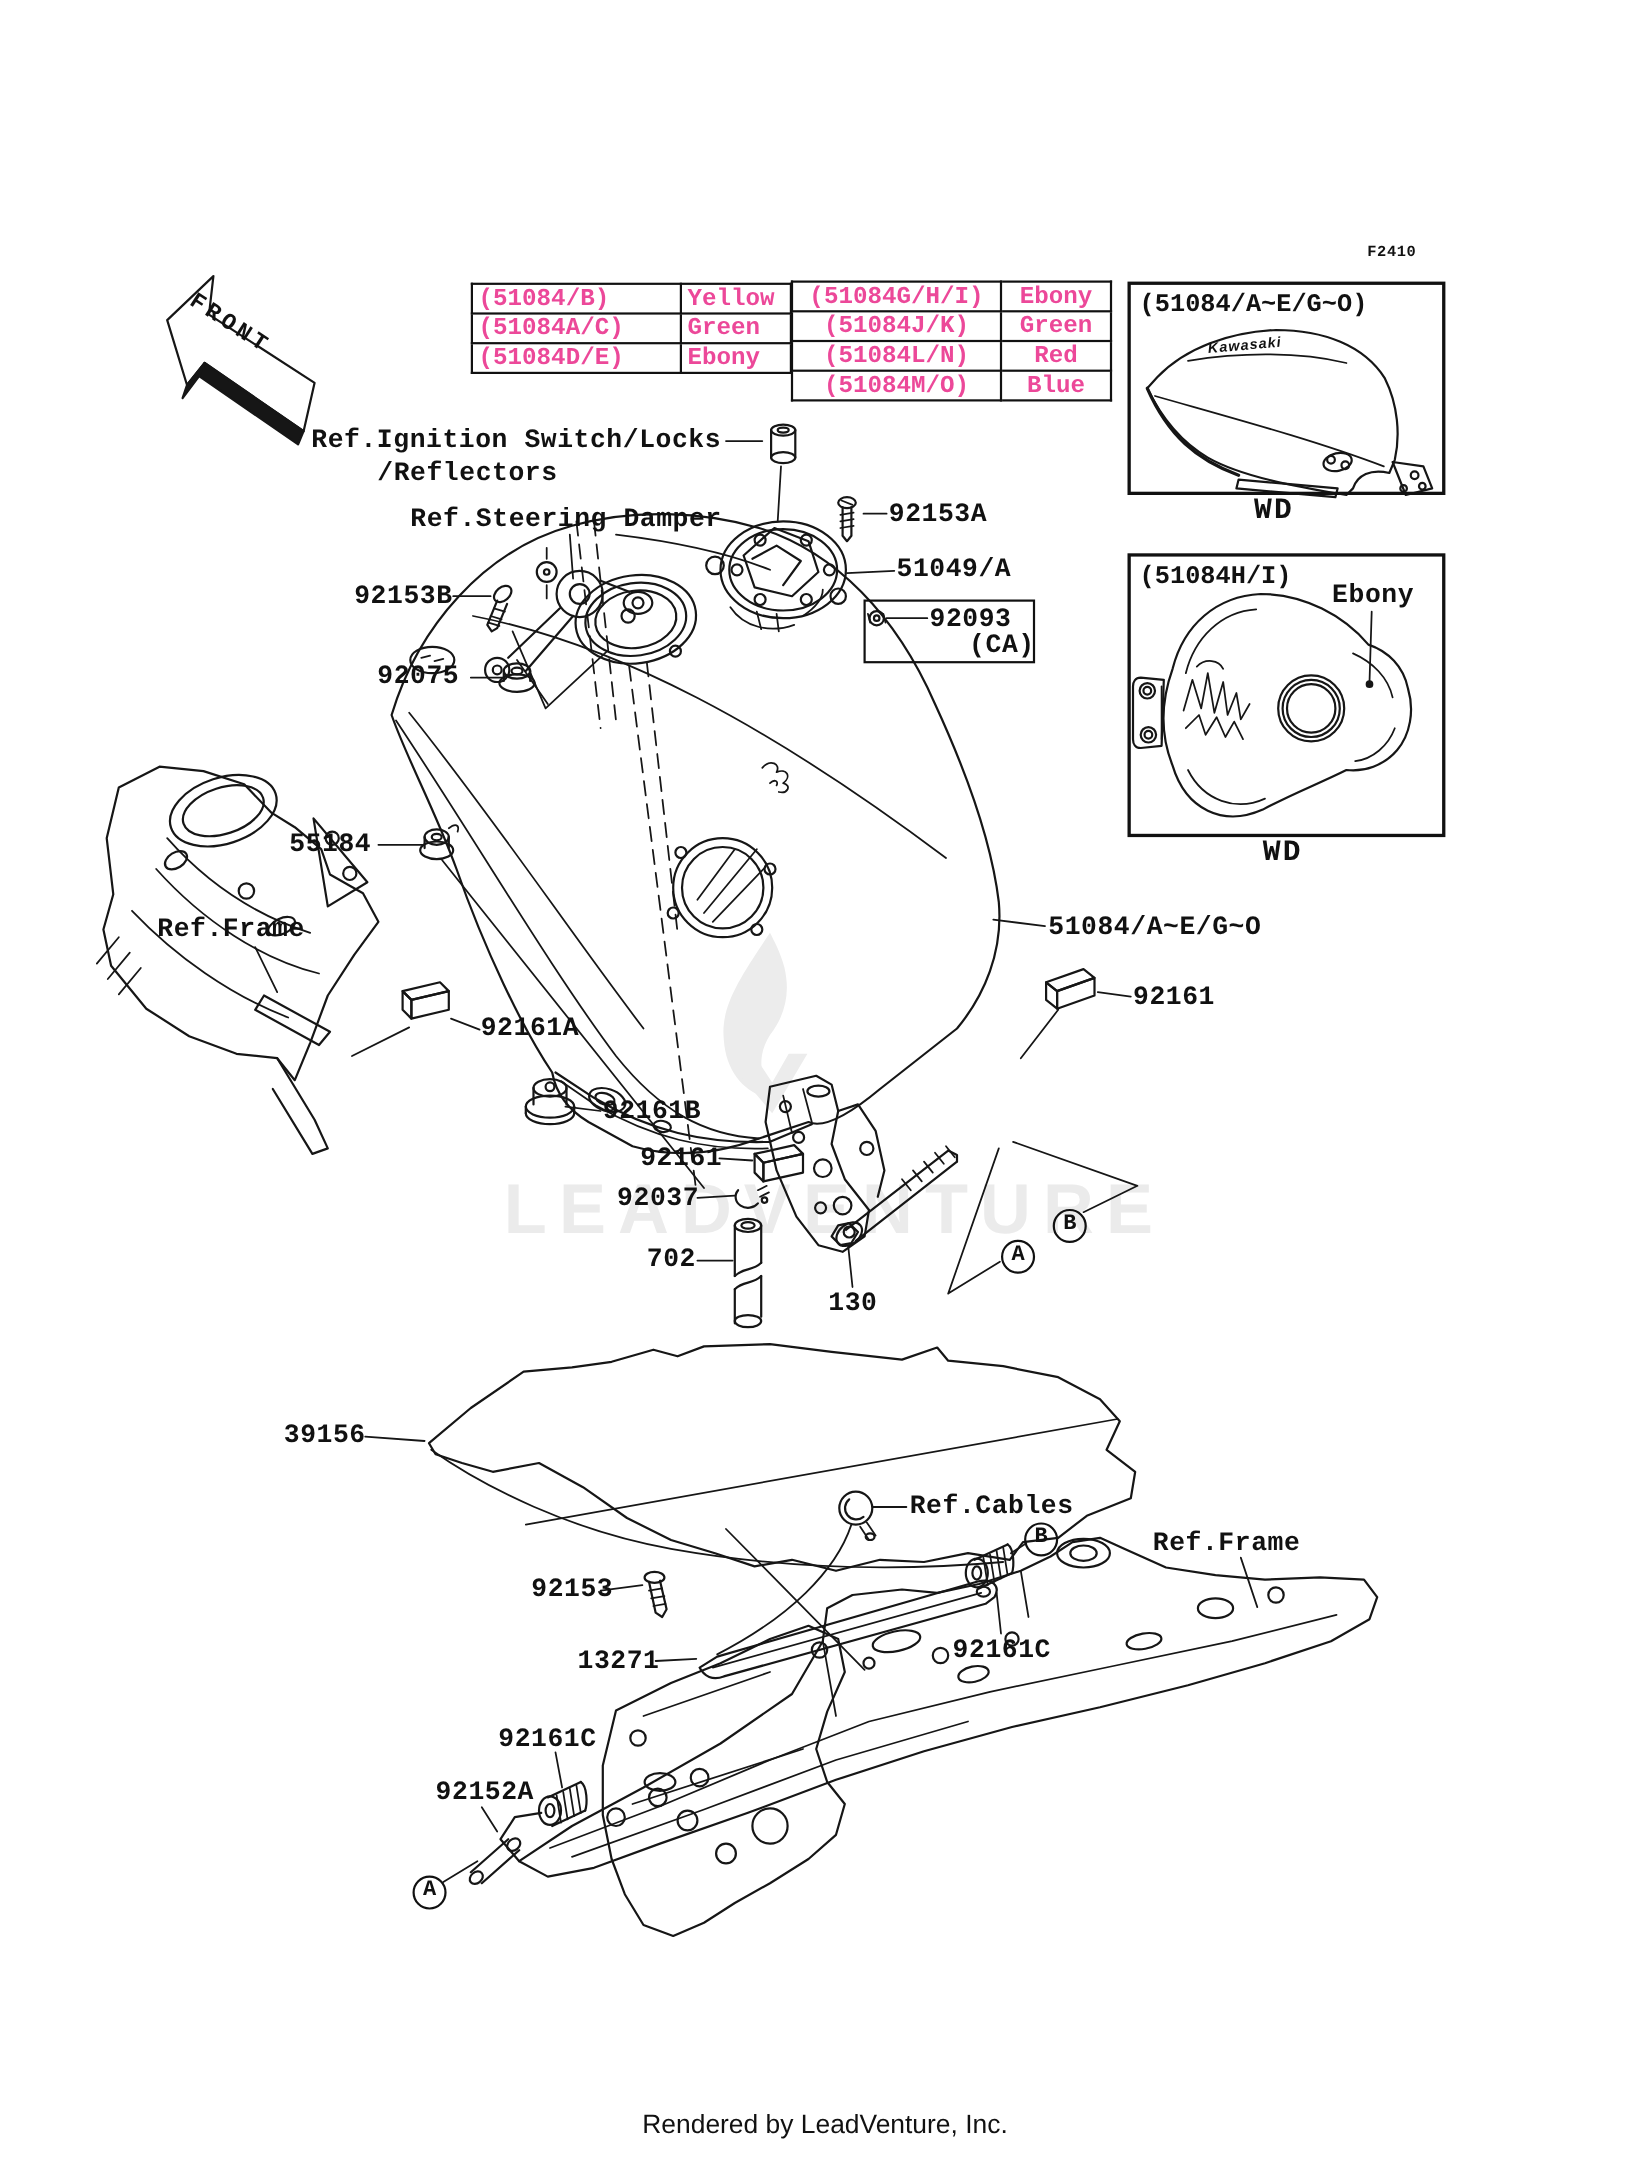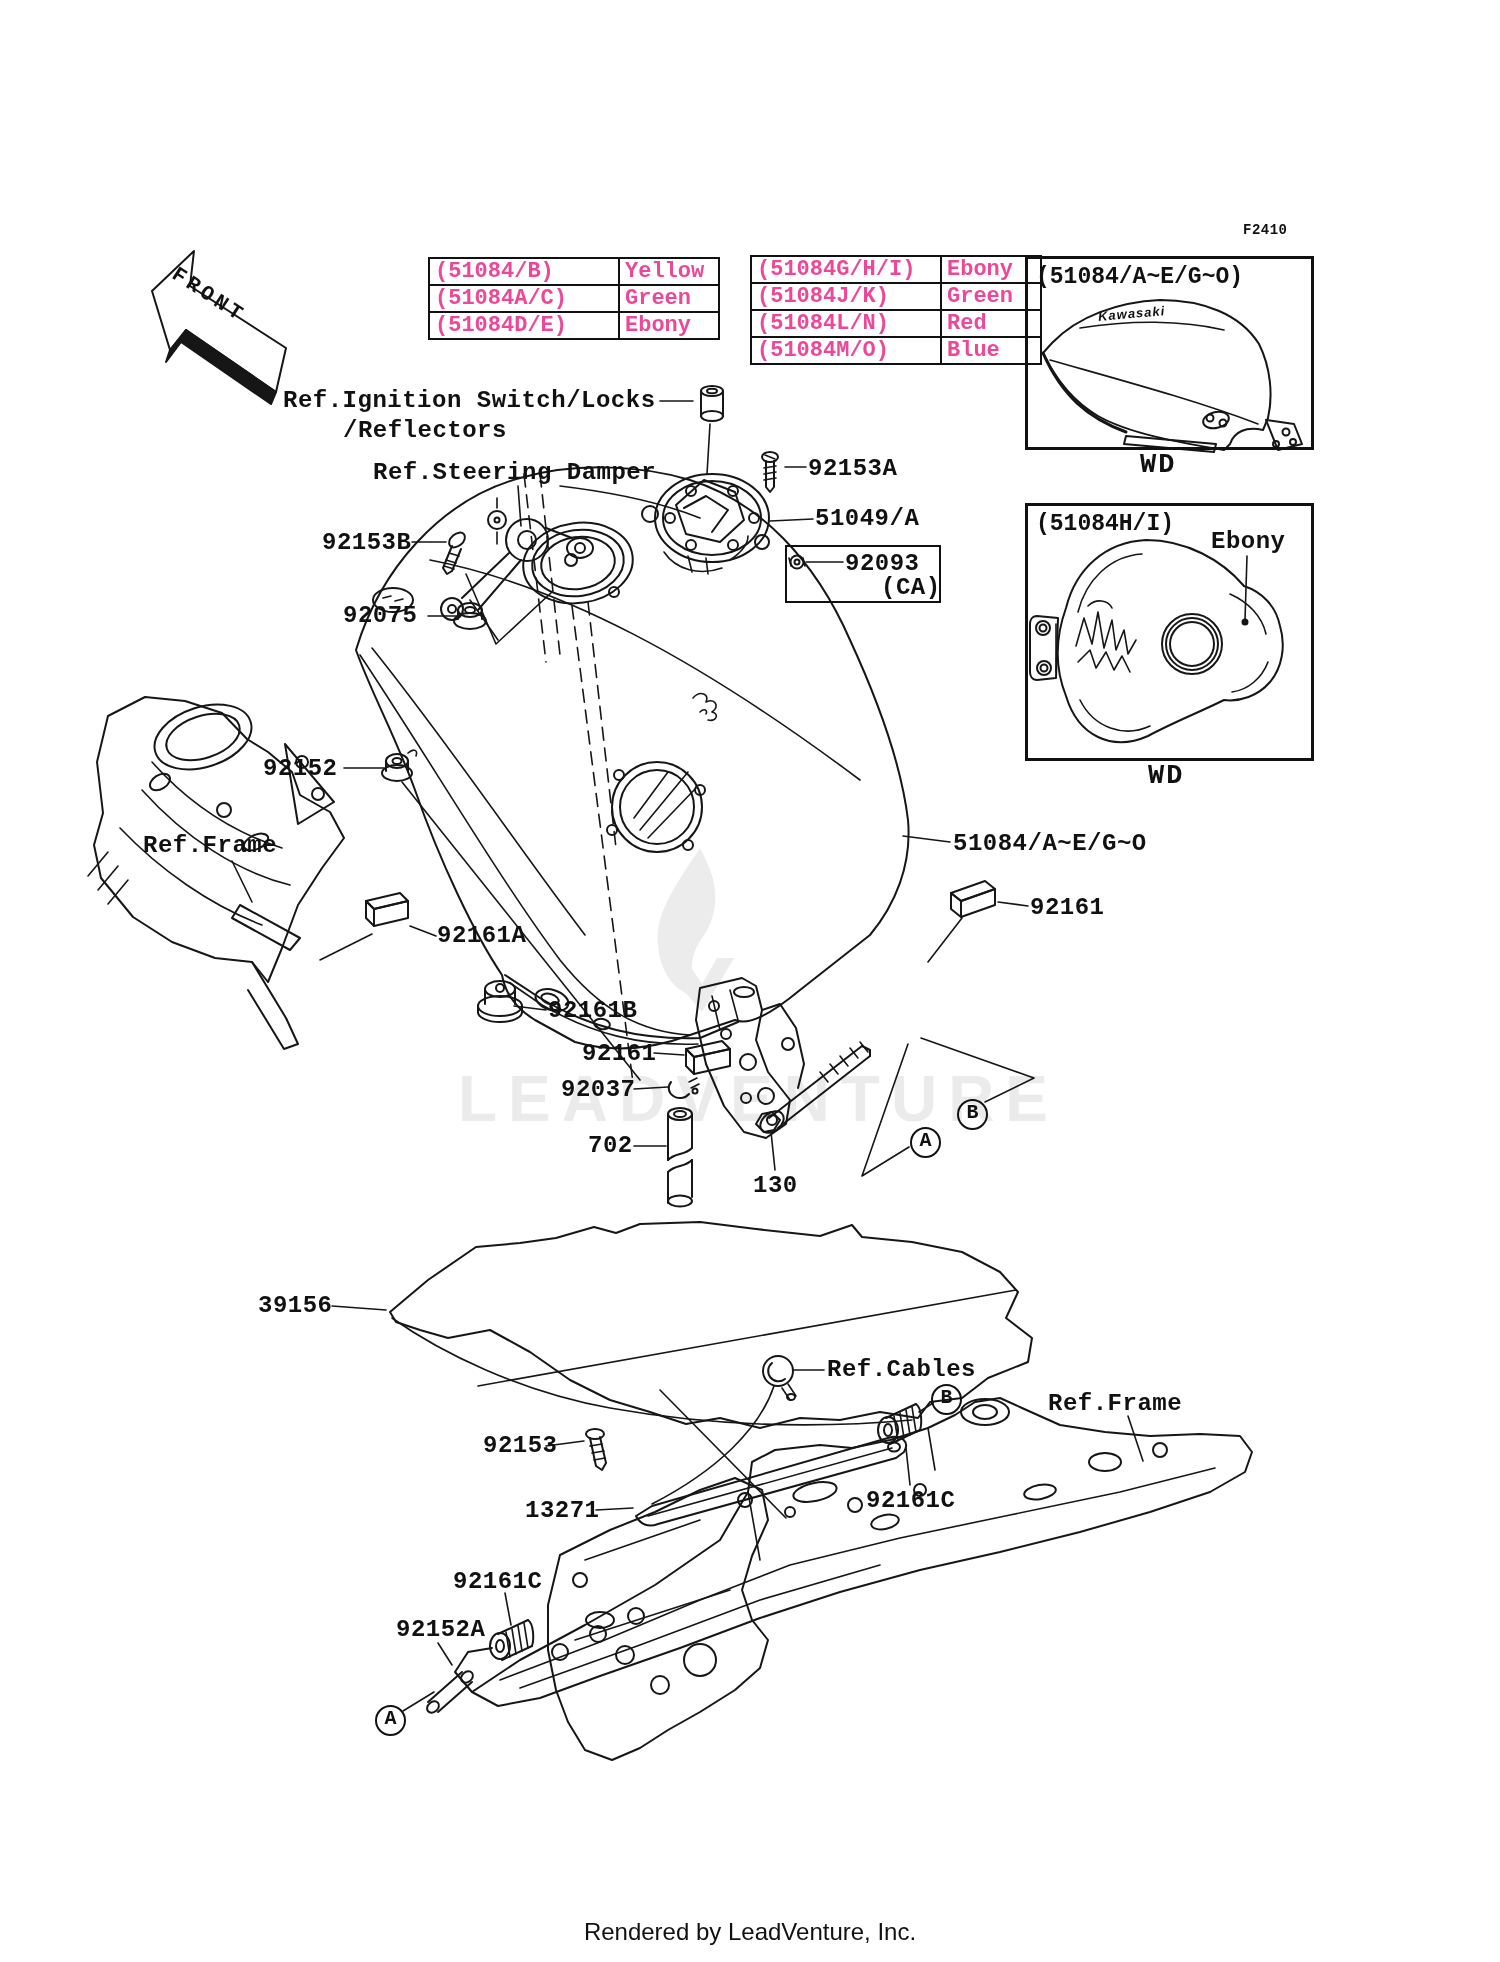--- a/index.html
+++ b/index.html
@@ -410,21 +410,21 @@
       <td class="code">(51084A/C)</td>
       <td class="colr">Green</td>
         </tr>
     <tr>
       <td class="code">(51084D/E)</td>
       <td class="colr">Ebony</td>
         </tr>
   </tbody>
     </table>
 
-  <table class="ctable" style="left:750px;top:255px;">
+  <table class="ctable" style="left:719px;top:255px;text-align:center;">
     <tbody>
         <tr>
       <td class="code">(51084G/H/I)</td>
       <td class="colr">Ebony</td>
         </tr>
     <tr>
       <td class="code">(51084J/K)</td>
       <td class="colr">Green</td>
         </tr>
     <tr>
@@ -456,21 +456,21 @@
   <div class="lbl" style="left:322px;top:529px;">92153B</div>
   <div class="lbl" style="left:343px;top:602px;">92075</div>
   <div class="lbl" style="left:808px;top:455px;">92153A</div>
   <div class="lbl" style="left:815px;top:505px;">51049/A</div>
 
   <div class="inset" style="left:785px;top:545px;width:152px;height:54px;border-width:2.5px;">
     <div class="lbl" style="left:58px;top:3px;">92093</div>
     <div class="lbl" style="left:94px;top:27px;">(CA)</div>
   </div>
 
-  <div class="lbl" style="left:263px;top:755px;">92152</div>
+  <div class="lbl" style="left:263px;top:755px;">55184</div>
   <div class="lbl" style="left:143px;top:832px;">Ref.Frame</div>
   <div class="lbl" style="left:953px;top:830px;">51084/A~E/G~O</div>
   <div class="lbl" style="left:1030px;top:894px;">92161</div>
   <div class="lbl" style="left:437px;top:922px;">92161A</div>
   <div class="lbl" style="left:548px;top:997px;">92161B</div>
   <div class="lbl" style="left:582px;top:1040px;">92161</div>
   <div class="lbl" style="left:561px;top:1076px;">92037</div>
   <div class="lbl" style="left:588px;top:1132px;">702</div>
   <div class="lbl" style="left:753px;top:1172px;">130</div>
   <div class="lbl" style="left:258px;top:1292px;">39156</div>

